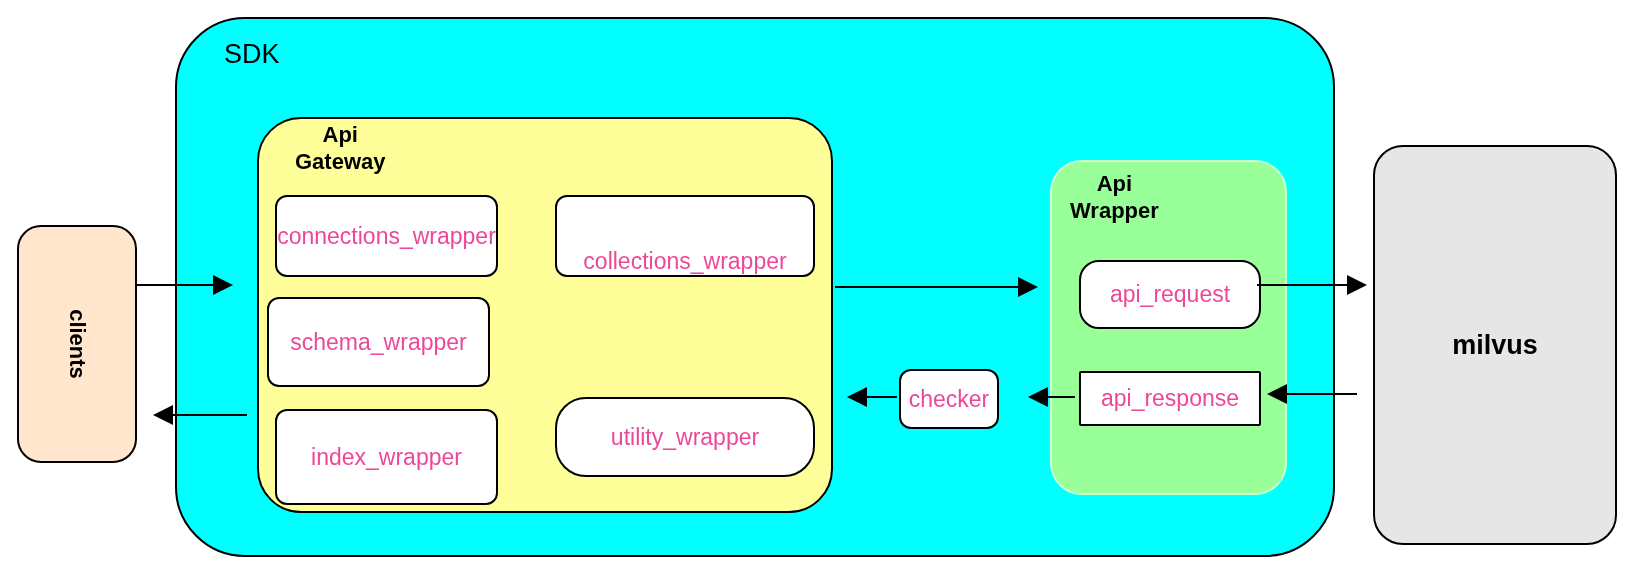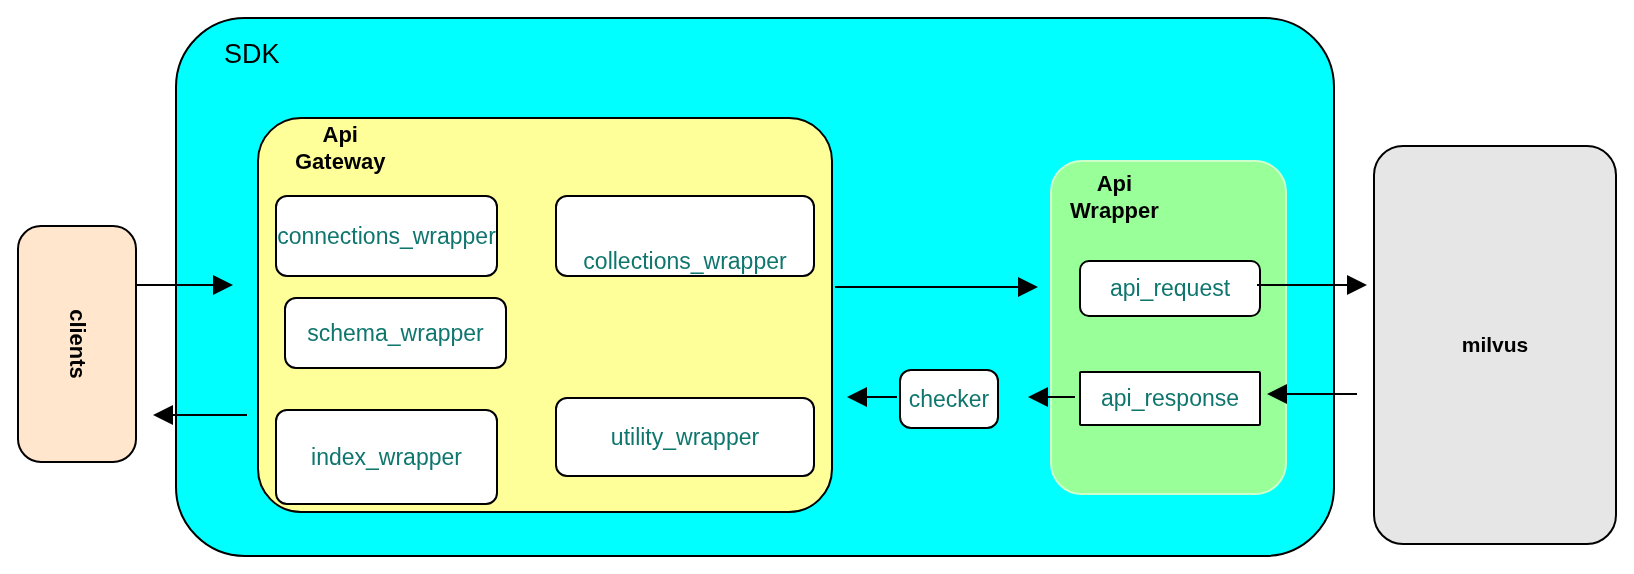--- a/index.html
+++ b/index.html
@@ -30,21 +30,21 @@
     box-sizing: border-box;
     border: 2px solid var(--stroke);
   }
   .node {
     background: var(--node-fill);
     border-radius: 12px;
     display: flex;
     align-items: center;
     justify-content: center;
     font-size: 23px;
-    color: #0f766e;
+    color: #ec4899;
     white-space: nowrap;
   }
   .clients-box {
     left: 17px; top: 225px; width: 120px; height: 238px;
     background: var(--clients-fill);
     border-radius: 24px;
     display: flex; align-items: center; justify-content: center;
   }
   .clients-label {
     font-weight: bold;
@@ -93,21 +93,21 @@
     text-align: center;
     width: -moz-fit-content;
     width: fit-content;
   }
   .milvus-box {
     left: 1373px; top: 145px; width: 244px; height: 400px;
     background: var(--milvus-fill);
     border-radius: 30px;
     display: flex; align-items: center; justify-content: center;
     font-weight: bold;
-    font-size: 21px;
+    font-size: 27px;
   }
   .arrow-layer {
     position: absolute;
     left: 0; top: 0; width: 1634px; height: 574px;
     pointer-events: none;
   }
 </style>
 </head>
 <body>
 
@@ -125,41 +125,41 @@
         <div>Api</div>
         <div>Gateway</div>
       </div>
 
       <div class="box node" style="left:16px;  top:76px;  width:223px; height:82px;">
         <span>connections_wrapper</span>
       </div>
       <div class="box node" style="left:296px; top:76px;  width:260px; height:82px;align-items:flex-end;">
         <span>collections_wrapper</span>
       </div>
-      <div class="box node" style="left:25px;  top:178px; width:223px; height:72px;">
+      <div class="box node" style="left:8px;  top:178px; width:223px; height:90px;">
         <span>schema_wrapper</span>
       </div>
       <div class="box node" style="left:16px;  top:290px; width:223px; height:96px;">
         <span>index_wrapper</span>
       </div>
-      <div class="box node" style="left:296px; top:278px; width:260px; height:80px;">
+      <div class="box node" style="left:296px; top:278px; width:260px; height:80px;border-radius:31px;">
         <span>utility_wrapper</span>
       </div>
     </div>
 
     <div class="box node" style="left:722px; top:350px; width:100px; height:60px;">
       <span>checker</span>
     </div>
 
     <div class="box api-gateway-box" style="left:873px; top:141px;">
       <div class="api-gateway-label">
         <div>Api</div>
         <div>Wrapper</div>
       </div>
-      <div class="box node" style="left:27px; top:98px;  width:182px; height:57px; border-radius:10px;">
+      <div class="box node" style="left:27px; top:98px;  width:182px; height:69px; border-radius:20px;">
         <span>api_request</span>
       </div>
       <div class="box node" style="left:27px; top:209px; width:182px; height:55px; border-radius:2px;">
         <span>api_response</span>
       </div>
     </div>
   </div>
 
   <div class="box milvus-box">
     <span>milvus</span>

